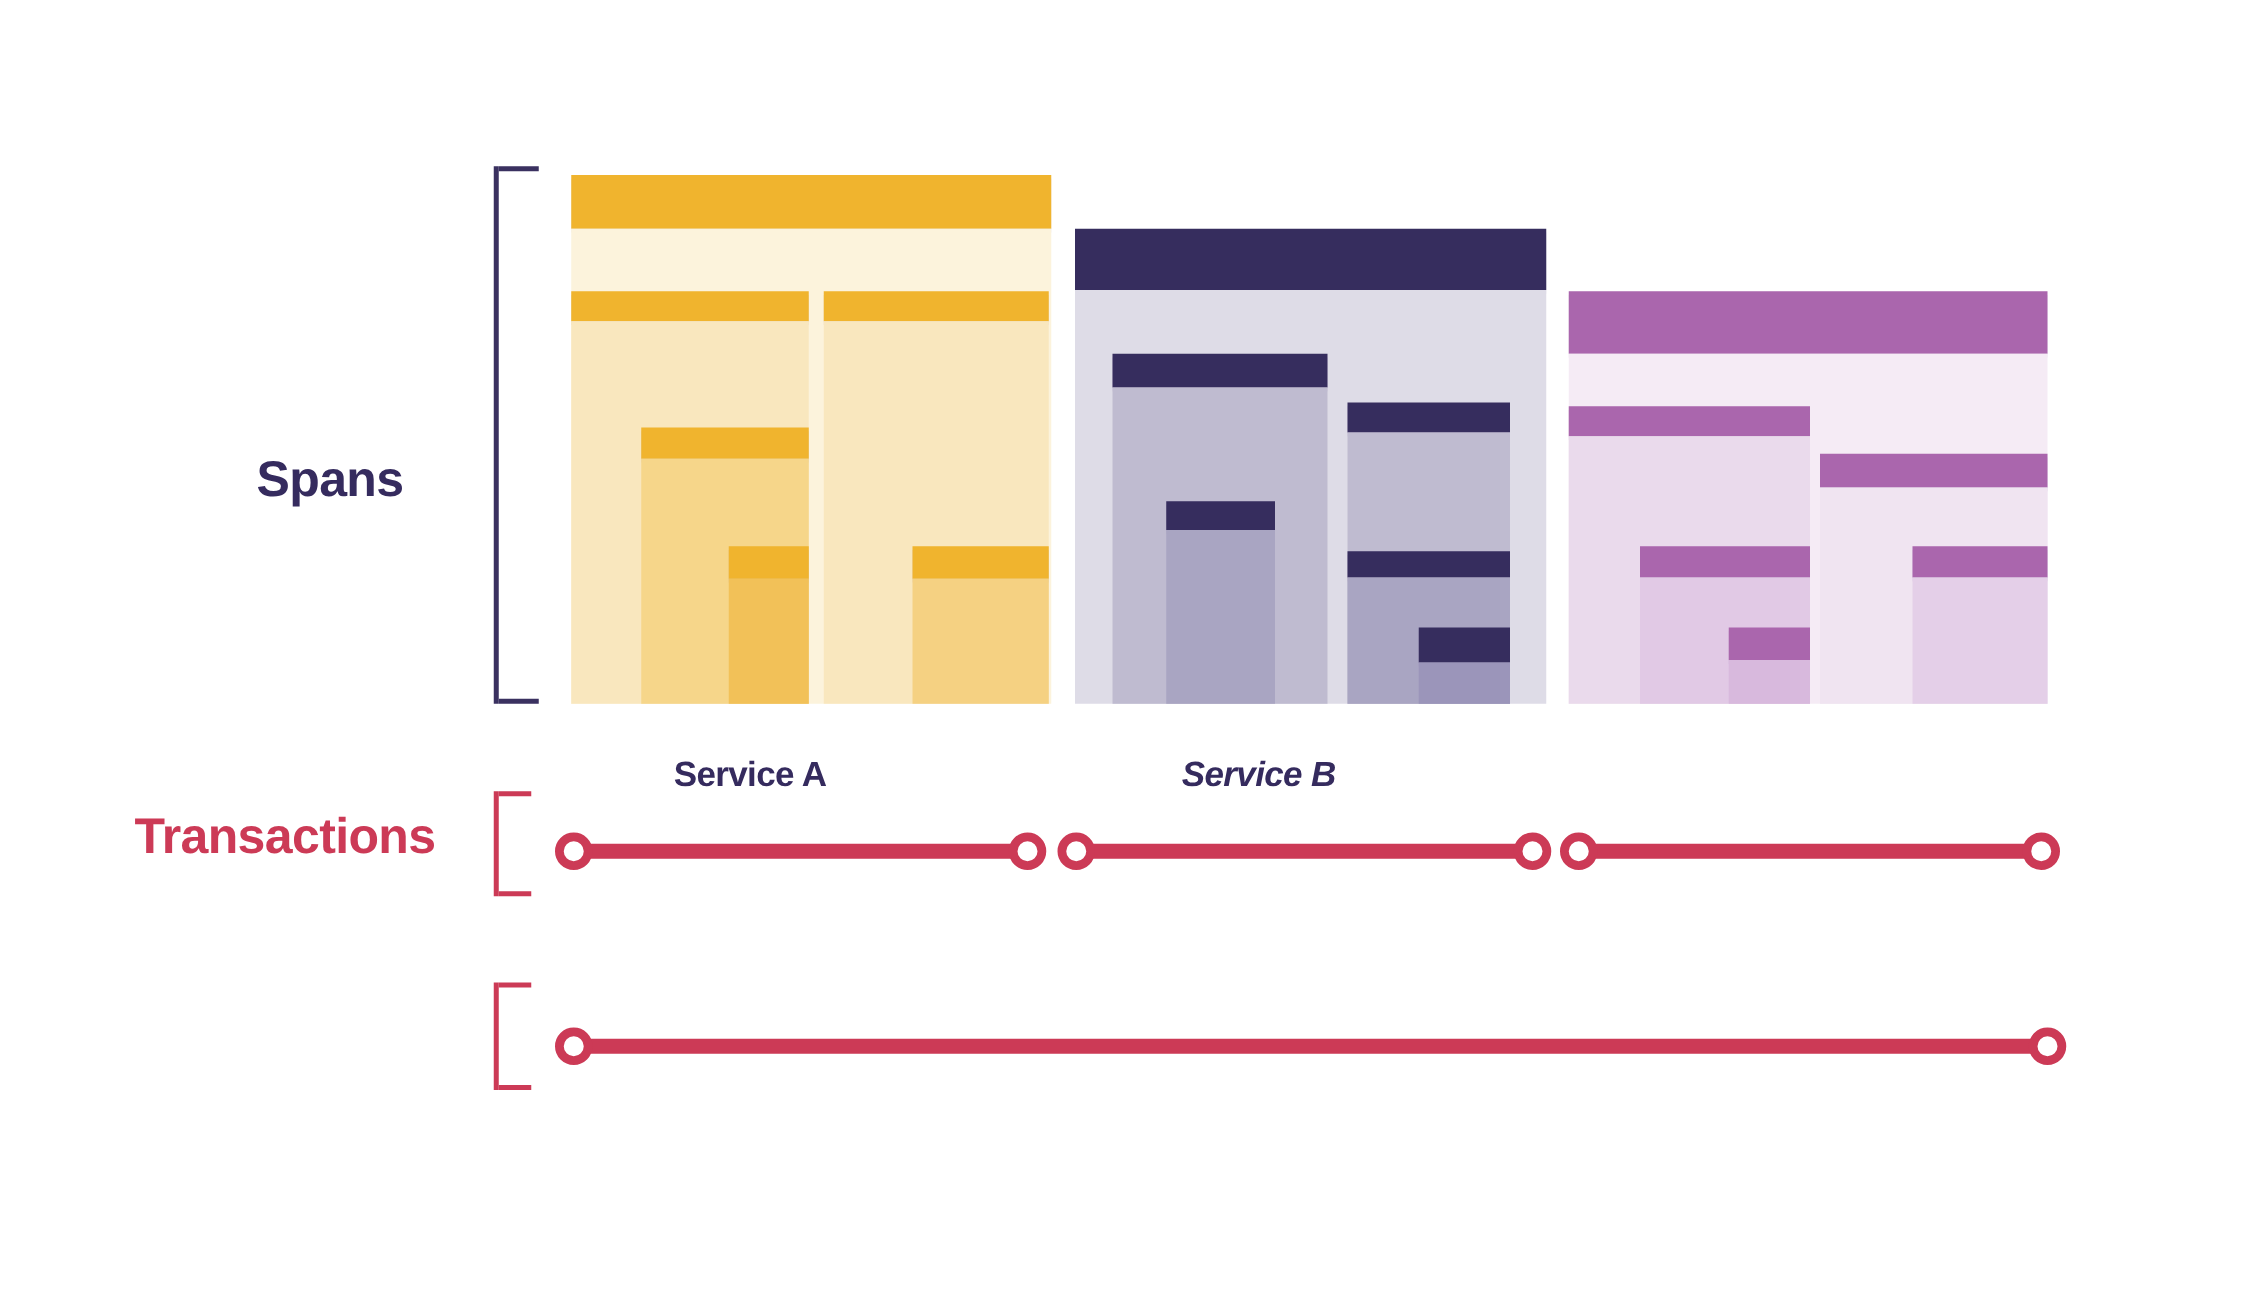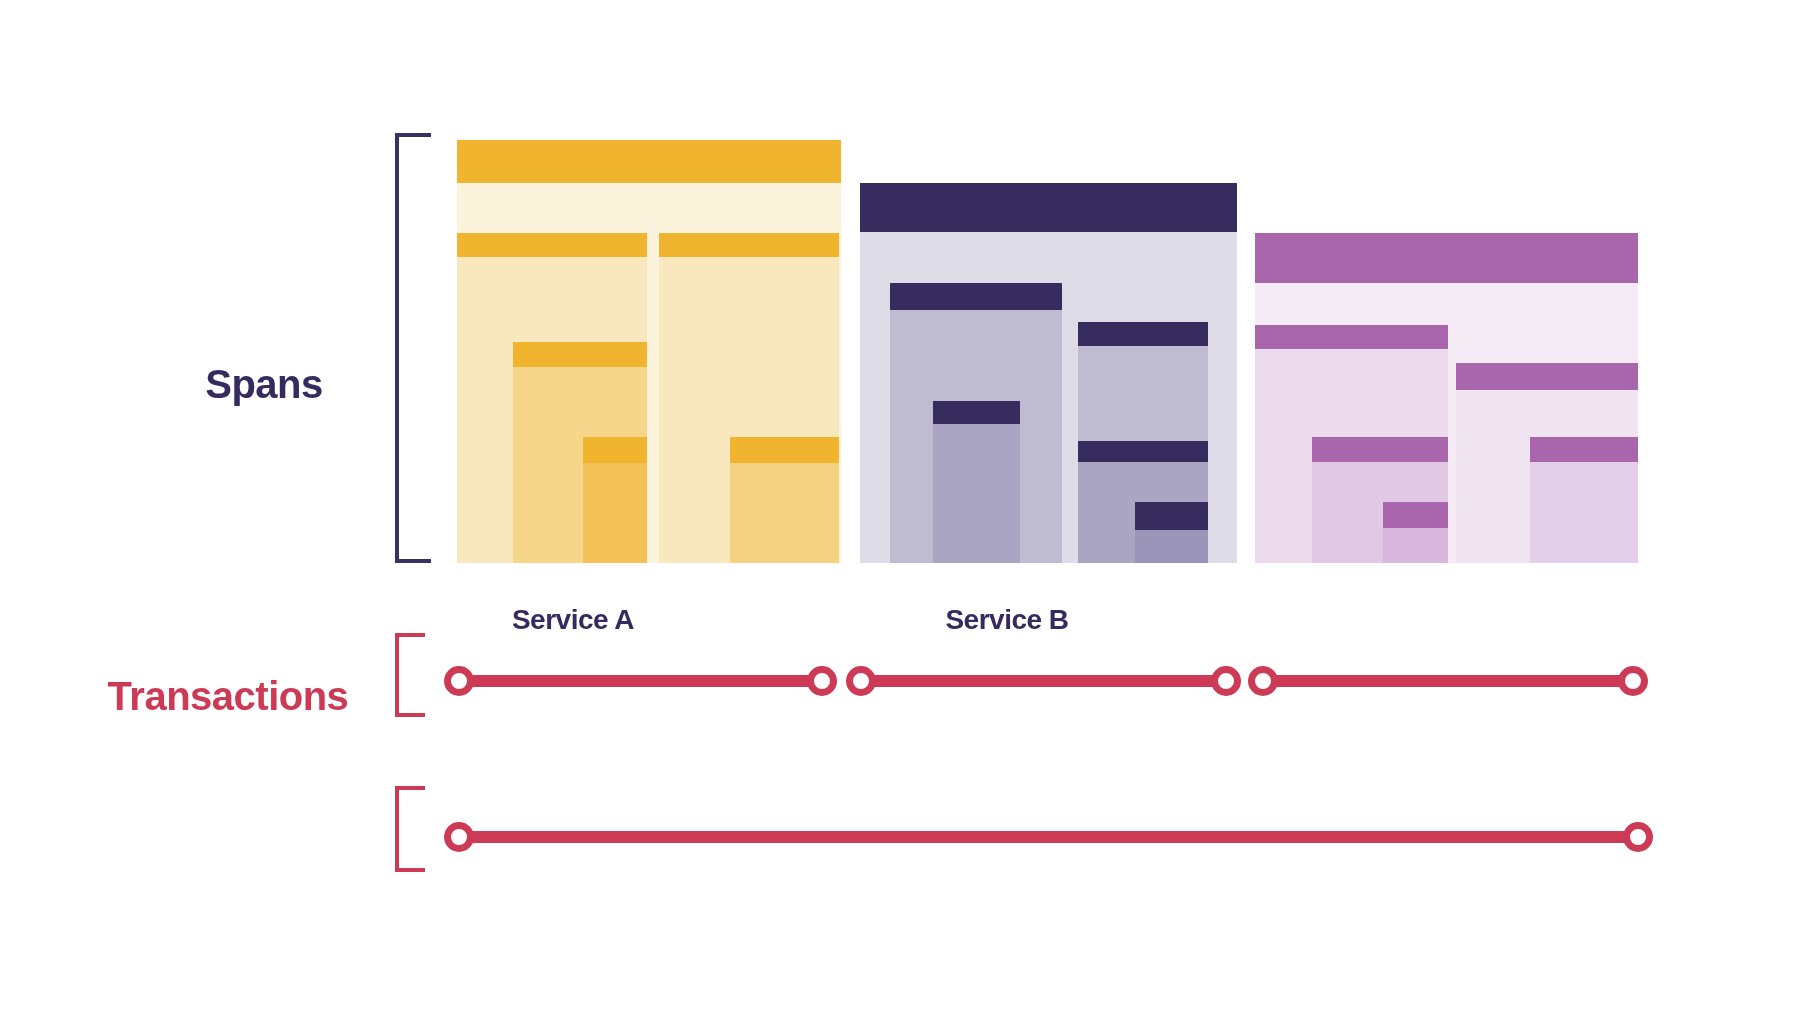--- a/index.html
+++ b/index.html
@@ -82,24 +82,24 @@
       <div class="rect dots" style="left: 1383px; top: 528px; width: 65px; height: 35px; background: rgb(216, 185, 221);"></div>
       <div class="rect hdr" style="left: 1530px; top: 437px; width: 108px; height: 25px; background: rgb(170, 102, 173);"></div>
       <div class="rect dots" style="left: 1530px; top: 462px; width: 108px; height: 101px; background: rgb(228, 207, 232);"></div>
     </div>
 
   <div class="bracket bracket-spans" style="left:395px;top:133px;height:430px;"></div>
   <div class="bracket bracket-red" style="left:395px;top:633px;height:84px;"></div>
   <div class="bracket bracket-red" style="left:395px;top:786px;height:86px;"></div>
 
   <div class="row-label navy-label" style="left:94px;top:360px;">Spans</div>
-  <div class="row-label red-label" style="left:58px;top:672px;">Transactions</div>
+  <div class="row-label red-label" style="left:58px;top:645px;">Transactions</div>
 
-  <div class="svc-label" style="left:453px;top:603px;text-align:center;">Service A</div>
-  <div class="svc-label" style="left:887px;top:603px;">Service B</div>
+  <div class="svc-label" style="left:480px;top:603px;text-align:center;">Service A</div>
+  <div class="svc-label" style="left:887px;top:603px;font-style:italic;">Service B</div>
 
   <div id="tracks-layer">
       <div class="track-line" style="left: 459px; top: 675px; width: 363px;"></div>
       <div class="track-node" style="left: 444px; top: 666px;"></div>
       <div class="track-node" style="left: 807px; top: 666px;"></div>
       <div class="track-line" style="left: 861px; top: 675px; width: 365px;"></div>
       <div class="track-node" style="left: 846px; top: 666px;"></div>
       <div class="track-node" style="left: 1211px; top: 666px;"></div>
       <div class="track-line" style="left: 1263px; top: 675px; width: 370px;"></div>
       <div class="track-node" style="left: 1248px; top: 666px;"></div>

